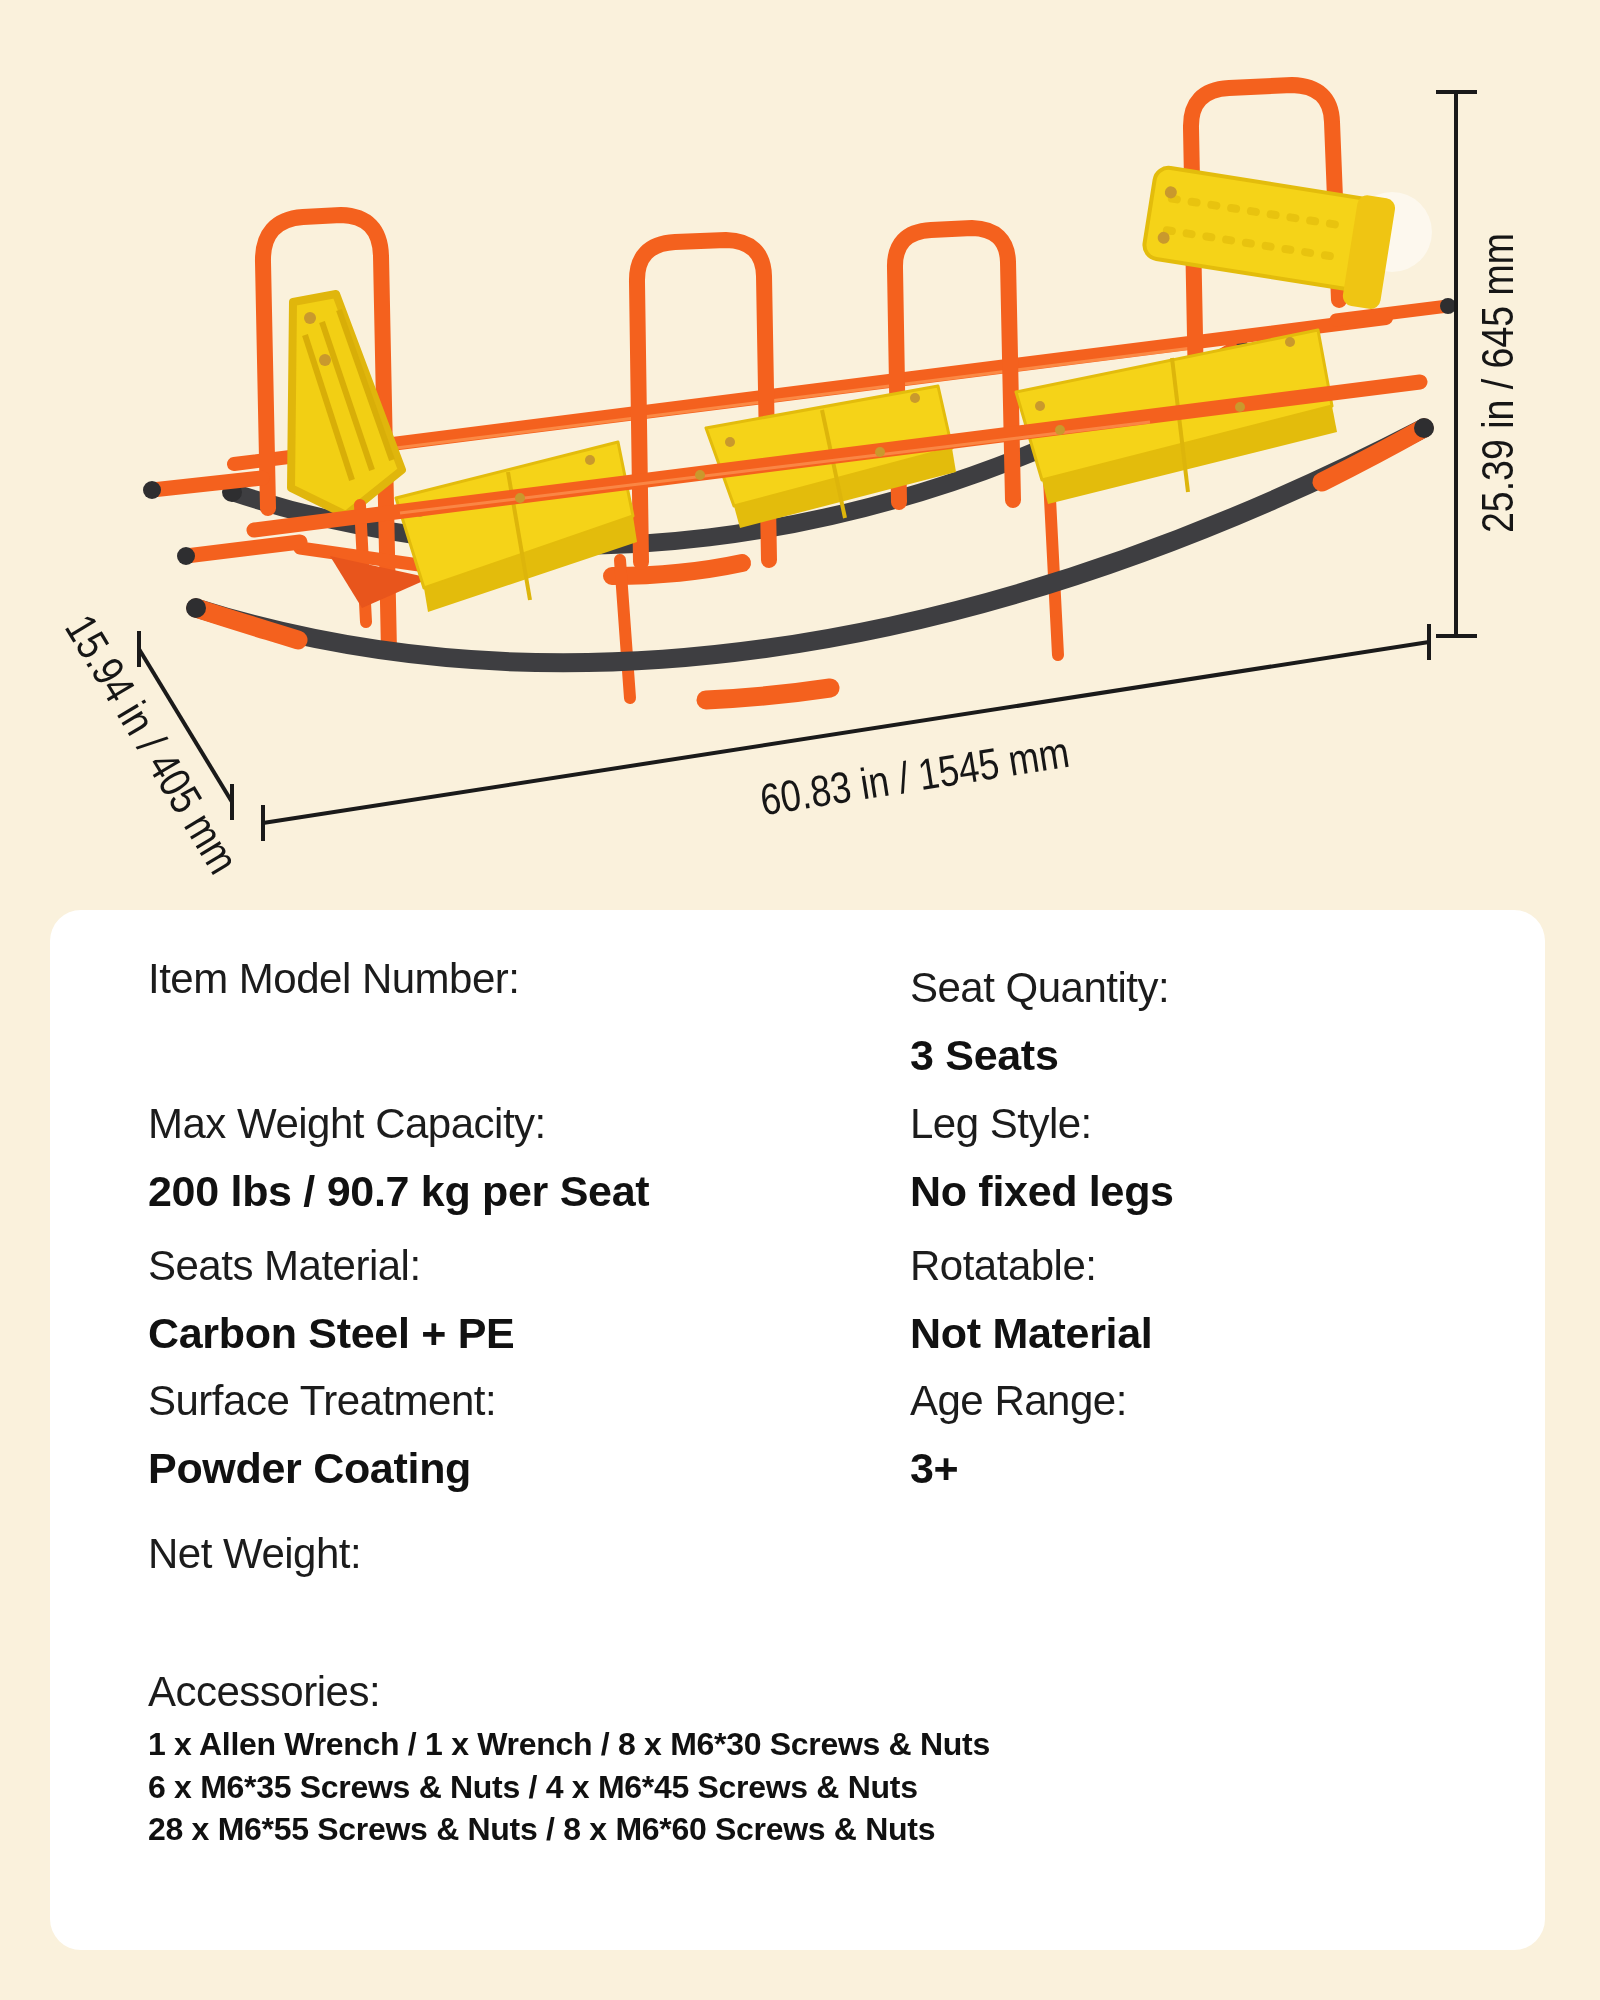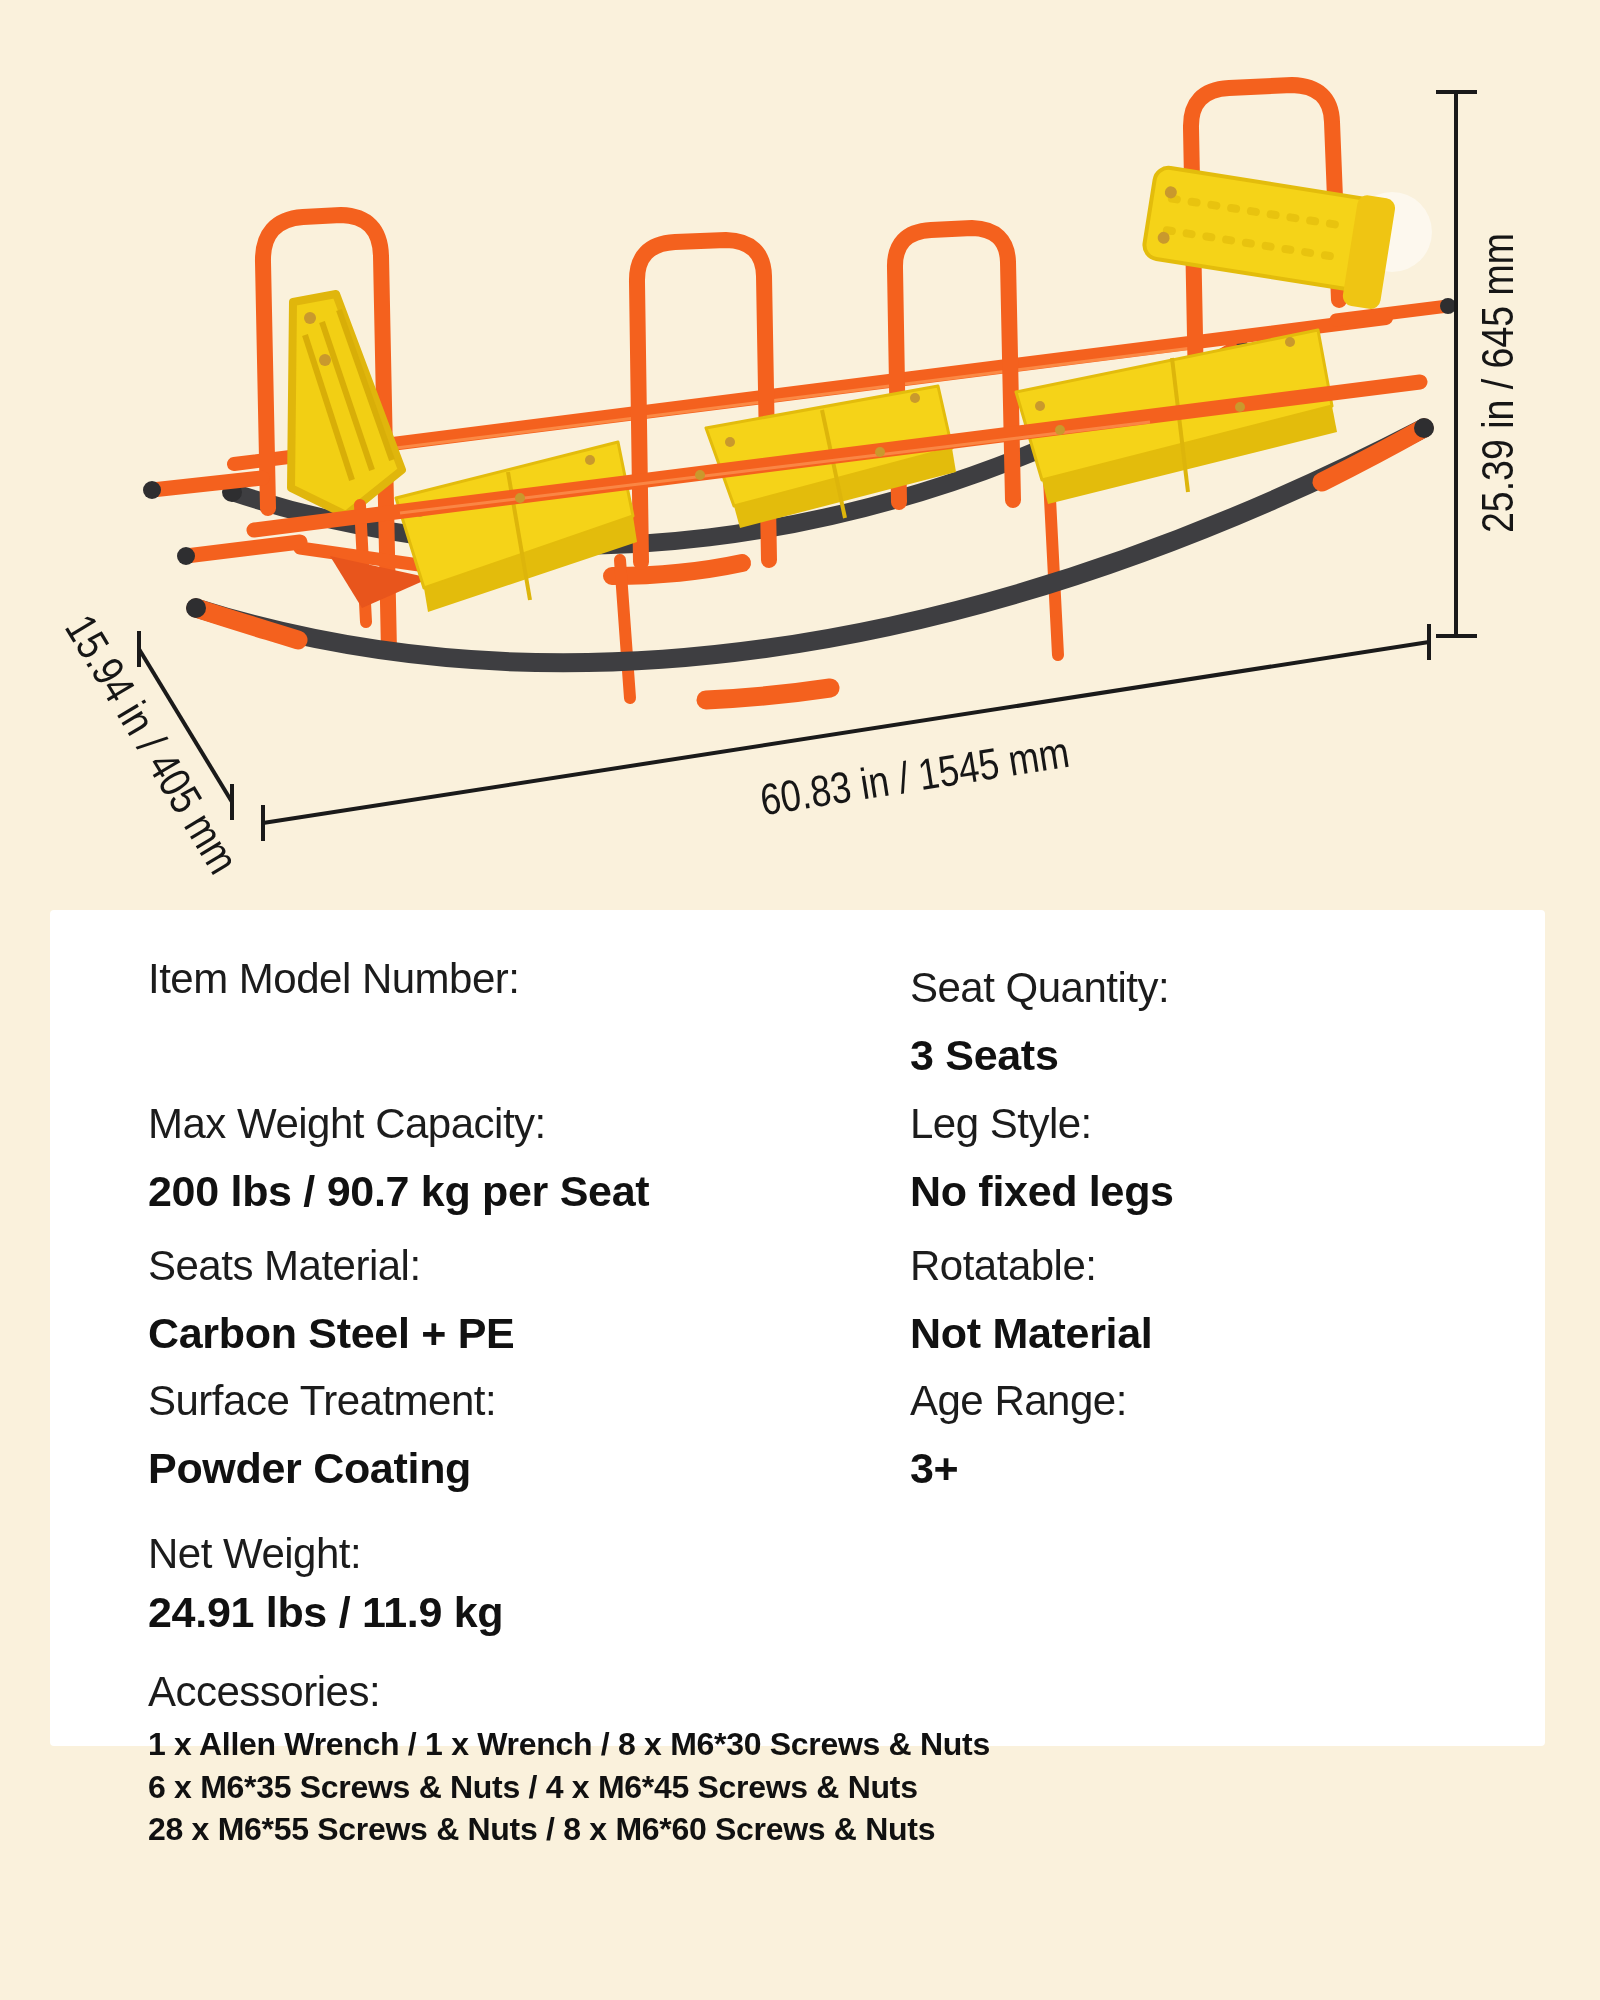--- a/index.html
+++ b/index.html
@@ -14,23 +14,23 @@
     overflow: hidden;
   }
   .hero {
     position: absolute;
     left: 0; top: 0;
     width: 1600px; height: 910px;
   }
   .spec-card {
     position: absolute;
     left: 50px; top: 910px;
-    width: 1495px; height: 836px;
+    width: 1495px; height: 1040px;
     background: #FFFFFF;
-    border-radius: 4px;
+    border-radius: 31px;
   }
   .cell { position: absolute; }
   .spec-label {
     font-size: 42px;
     line-height: 1.2;
     letter-spacing: -0.5px;
     font-weight: 400;
     color: #1c1c1c;
     white-space: nowrap;
   }
@@ -231,21 +231,20 @@
       <div class="spec-value">Powder Coating</div>
     </div>
 
     <div class="cell" style="left:860px; top:466px;">
       <div class="spec-label">Age Range:</div>
       <div class="spec-value">3+</div>
     </div>
 
     <div class="cell tight" style="left:98px; top:619px;">
       <div class="spec-label">Net Weight:</div>
-      <div class="spec-value">24.91 lbs / 11.9 kg</div>
     </div>
 
     <div class="cell" style="left:98px; top:757px;">
       <div class="spec-label">Accessories:</div>
       <div class="acc-lines">
         <div class="acc-line">1 x Allen Wrench / 1 x Wrench / 8 x M6*30 Screws &amp; Nuts</div>
         <div class="acc-line">6 x M6*35 Screws &amp; Nuts / 4 x M6*45 Screws &amp; Nuts</div>
         <div class="acc-line">28 x M6*55 Screws &amp; Nuts / 8 x M6*60 Screws &amp; Nuts</div>
       </div>
     </div>

